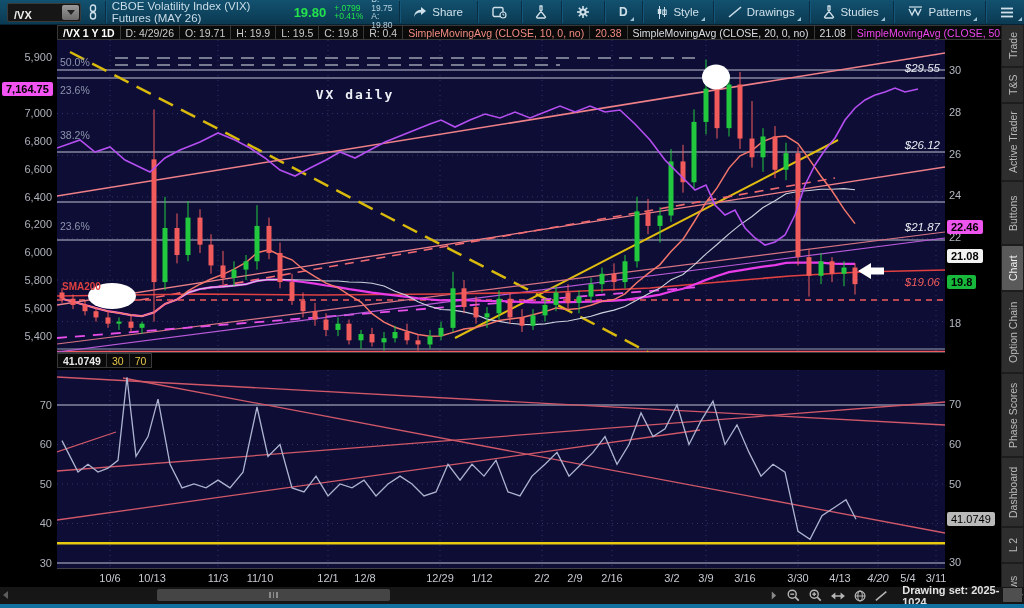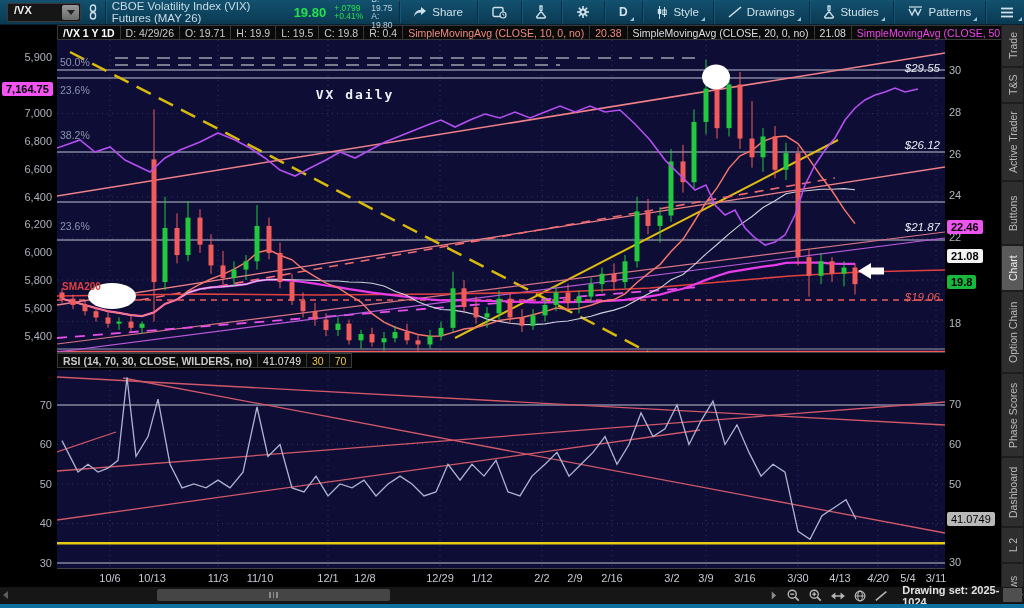--- a/index.html
+++ b/index.html
@@ -2,21 +2,21 @@
 <html><head>
 <meta charset="utf-8">
 <style>
   html,body{margin:0;padding:0;background:#000;}
   .app{position:relative;width:1024px;height:608px;overflow:hidden;background:#000;
        font-family:"Liberation Sans",sans-serif;-webkit-user-select:none;user-select:none;}
   
   .topbar{position:absolute;left:0;top:0;width:1024px;height:24px;
           background:linear-gradient(#12516f,#0b3a52);display:flex;align-items:center;
           color:#cfe0ea;font-size:11.5px;border-bottom:1px solid #062233;z-index:30;}
-  .symbox{display:flex;align-items:flex-start;background:#161616;border:1px solid #3a3a3a;
+  .symbox{display:flex;align-items:flex-end;background:#161616;border:1px solid #3a3a3a;
           height:17px;width:97px;margin-left:7px;border-radius:2px;}
   .symbox .sym{flex:1;padding-left:6px;color:#f0f0f0;font-weight:bold;font-size:11px;}
   .symdrop{width:17px;height:15px;background:linear-gradient(#9a9a9a,#6a6a6a);margin:1px;
            border-radius:2px;display:flex;align-items:center;justify-content:center;}
   .tri-dn{width:0;height:0;border-left:4px solid transparent;border-right:4px solid transparent;
           border-top:5px solid #222;}
   .tbsep{width:1px;height:22px;background:#0a2d42;margin:0 6px;box-shadow:1px 0 0 #14557a;}
   .tbtn{display:flex;align-items:center;gap:5px;padding:0 8px;height:24px;cursor:pointer;position:relative;}
   .corner{position:absolute;right:2px;bottom:3px;width:0;height:0;
           border-left:4px solid transparent;border-top:4px solid transparent;border-bottom:4px solid #9fc3d6;}
@@ -200,21 +200,20 @@
       <div class="cell" style="color: rgb(201, 201, 201);">L: 19.5</div>
       <div class="cell" style="color: rgb(201, 201, 201);">C: 19.8</div>
       <div class="cell" style="color: rgb(201, 201, 201);">R: 0.4</div>
       <div class="cell" style="color: rgb(242, 139, 130);">SimpleMovingAvg (CLOSE, 10, 0, no)</div>
       <div class="cell" style="color: rgb(242, 139, 130);">20.38</div>
       <div class="cell" style="color: rgb(217, 221, 226);">SimpleMovingAvg (CLOSE, 20, 0, no)</div>
       <div class="cell" style="color: rgb(217, 221, 226);">21.08</div>
       <div class="cell" style="color: rgb(238, 68, 238);">SimpleMovingAvg (CLOSE, 50, 0,...</div>
     </div>
   <div class="hdr-row" id="rsiRow" style="top:353px;">
-      <div class="cell" style="color: rgb(201, 201, 201);">RSI (14, 70, 30, CLOSE, WILDERS, no)</div>
       <div class="cell" style="color: rgb(233, 233, 233);">41.0749</div>
       <div class="cell" style="color: rgb(232, 200, 74);">30</div>
       <div class="cell" style="color: rgb(232, 200, 74);">70</div>
     </div>
 
   <svg id="mainSvg" style="position:absolute;left:57px;top:40px;z-index:3;" width="888" height="312" viewBox="57 40 888 312">
       <rect x="57" y="40" width="888" height="312" fill="#0d0d36"></rect>
       <g>
         <line x1="57" y1="113.6" x2="945" y2="113.6" stroke="#33336a" stroke-width="1" stroke-dasharray="1,4"></line>
         <line x1="57" y1="155.2" x2="945" y2="155.2" stroke="#33336a" stroke-width="1" stroke-dasharray="1,4"></line>
@@ -470,21 +469,21 @@
       <div class="tick" style="top: 478px;">50</div>
       <div class="tick" style="top: 517px;">40</div>
       <div class="tick" style="top: 557px;">30</div>
       <div class="rtick" style="top: 398px;">70</div>
       <div class="rtick" style="top: 438px;">60</div>
       <div class="rtick" style="top: 478px;">50</div>
       <div class="rtick" style="top: 556px;">30</div>
       <div class="lvl" style="top: 62px; color: rgb(234, 237, 243);">$29.55</div>
       <div class="lvl" style="top: 139px; color: rgb(234, 237, 243);">$26.12</div>
       <div class="lvl" style="top: 221px; color: rgb(234, 237, 243);">$21.87</div>
-      <div class="lvl" style="top: 291px; color: rgb(242, 91, 91);">$19.06</div>
+      <div class="lvl" style="top: 276px; color: rgb(242, 91, 91);">$19.06</div>
       <div class="fib" style="left: 60px; top: 56px;">50.0%</div>
       <div class="fib" style="left: 60px; top: 84px;">23.6%</div>
       <div class="fib" style="left: 60px; top: 129px;">38.2%</div>
       <div class="fib" style="left: 60px; top: 220px;">23.6%</div>
       <div class="date" style="left: 110px;">10/6</div>
       <div class="date" style="left: 152px;">10/13</div>
       <div class="date" style="left: 218px;">11/3</div>
       <div class="date" style="left: 260px;">11/10</div>
       <div class="date" style="left: 328px;">12/1</div>
       <div class="date" style="left: 365px;">12/8</div>

